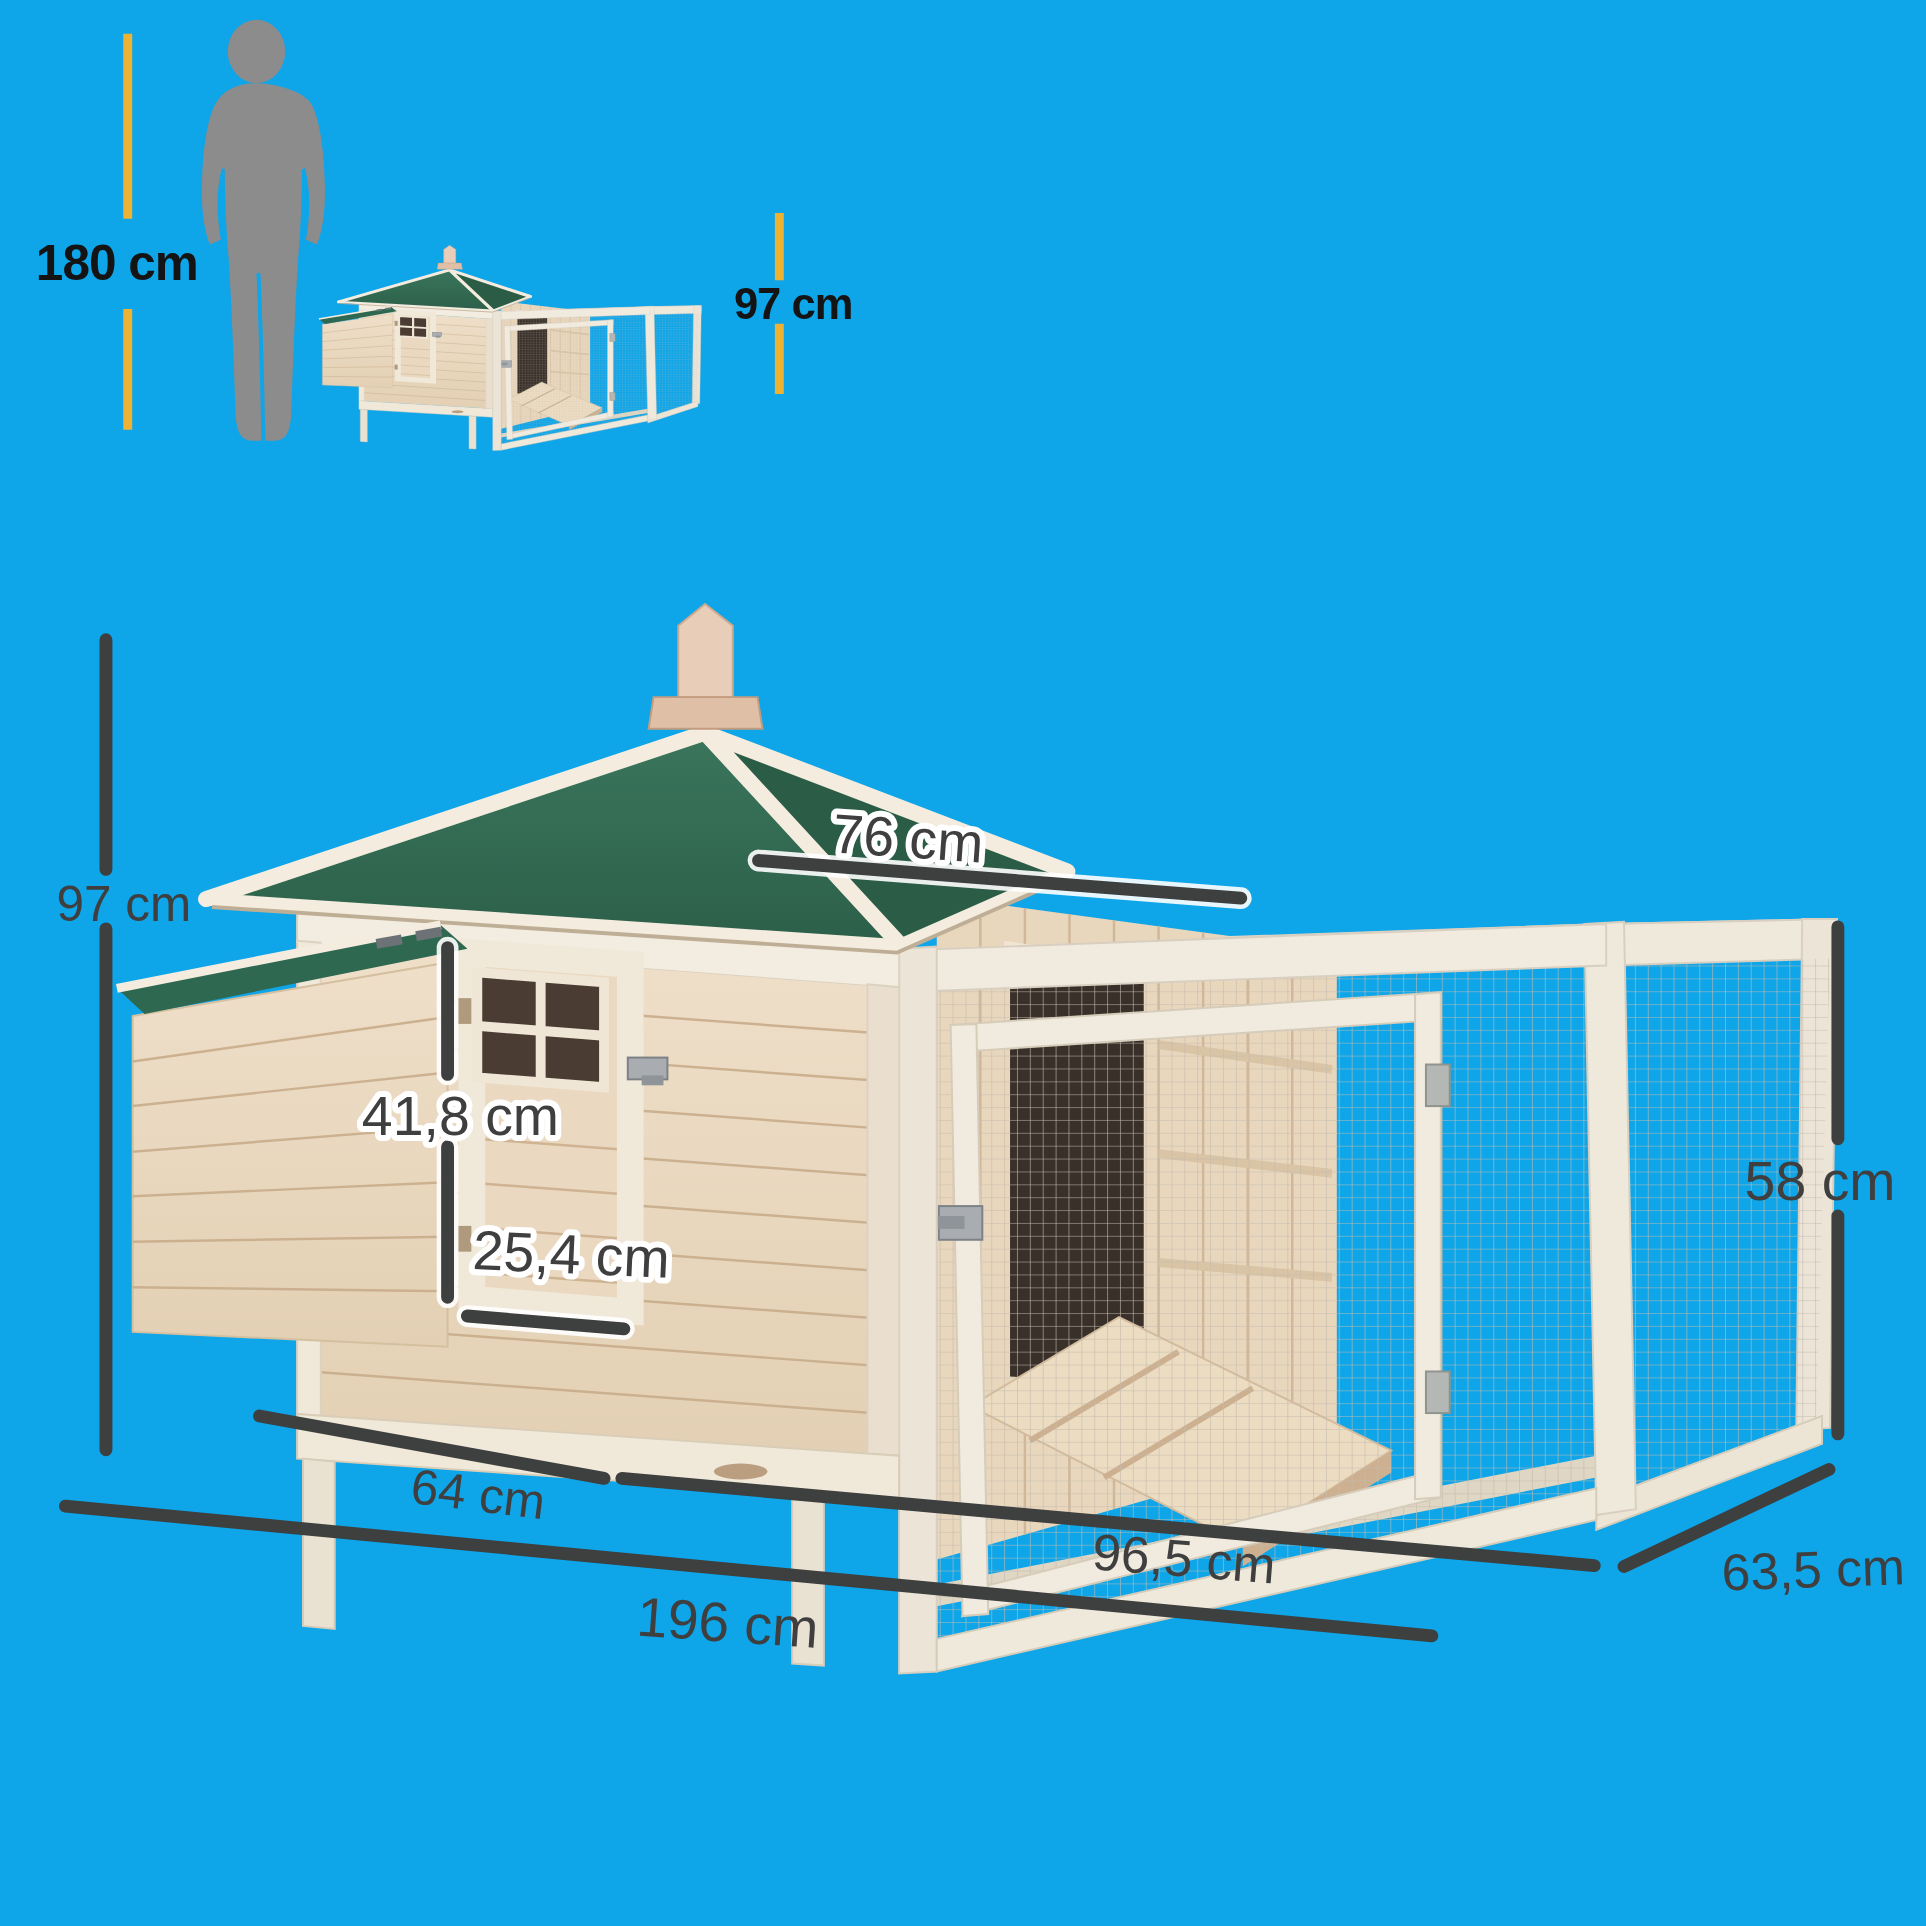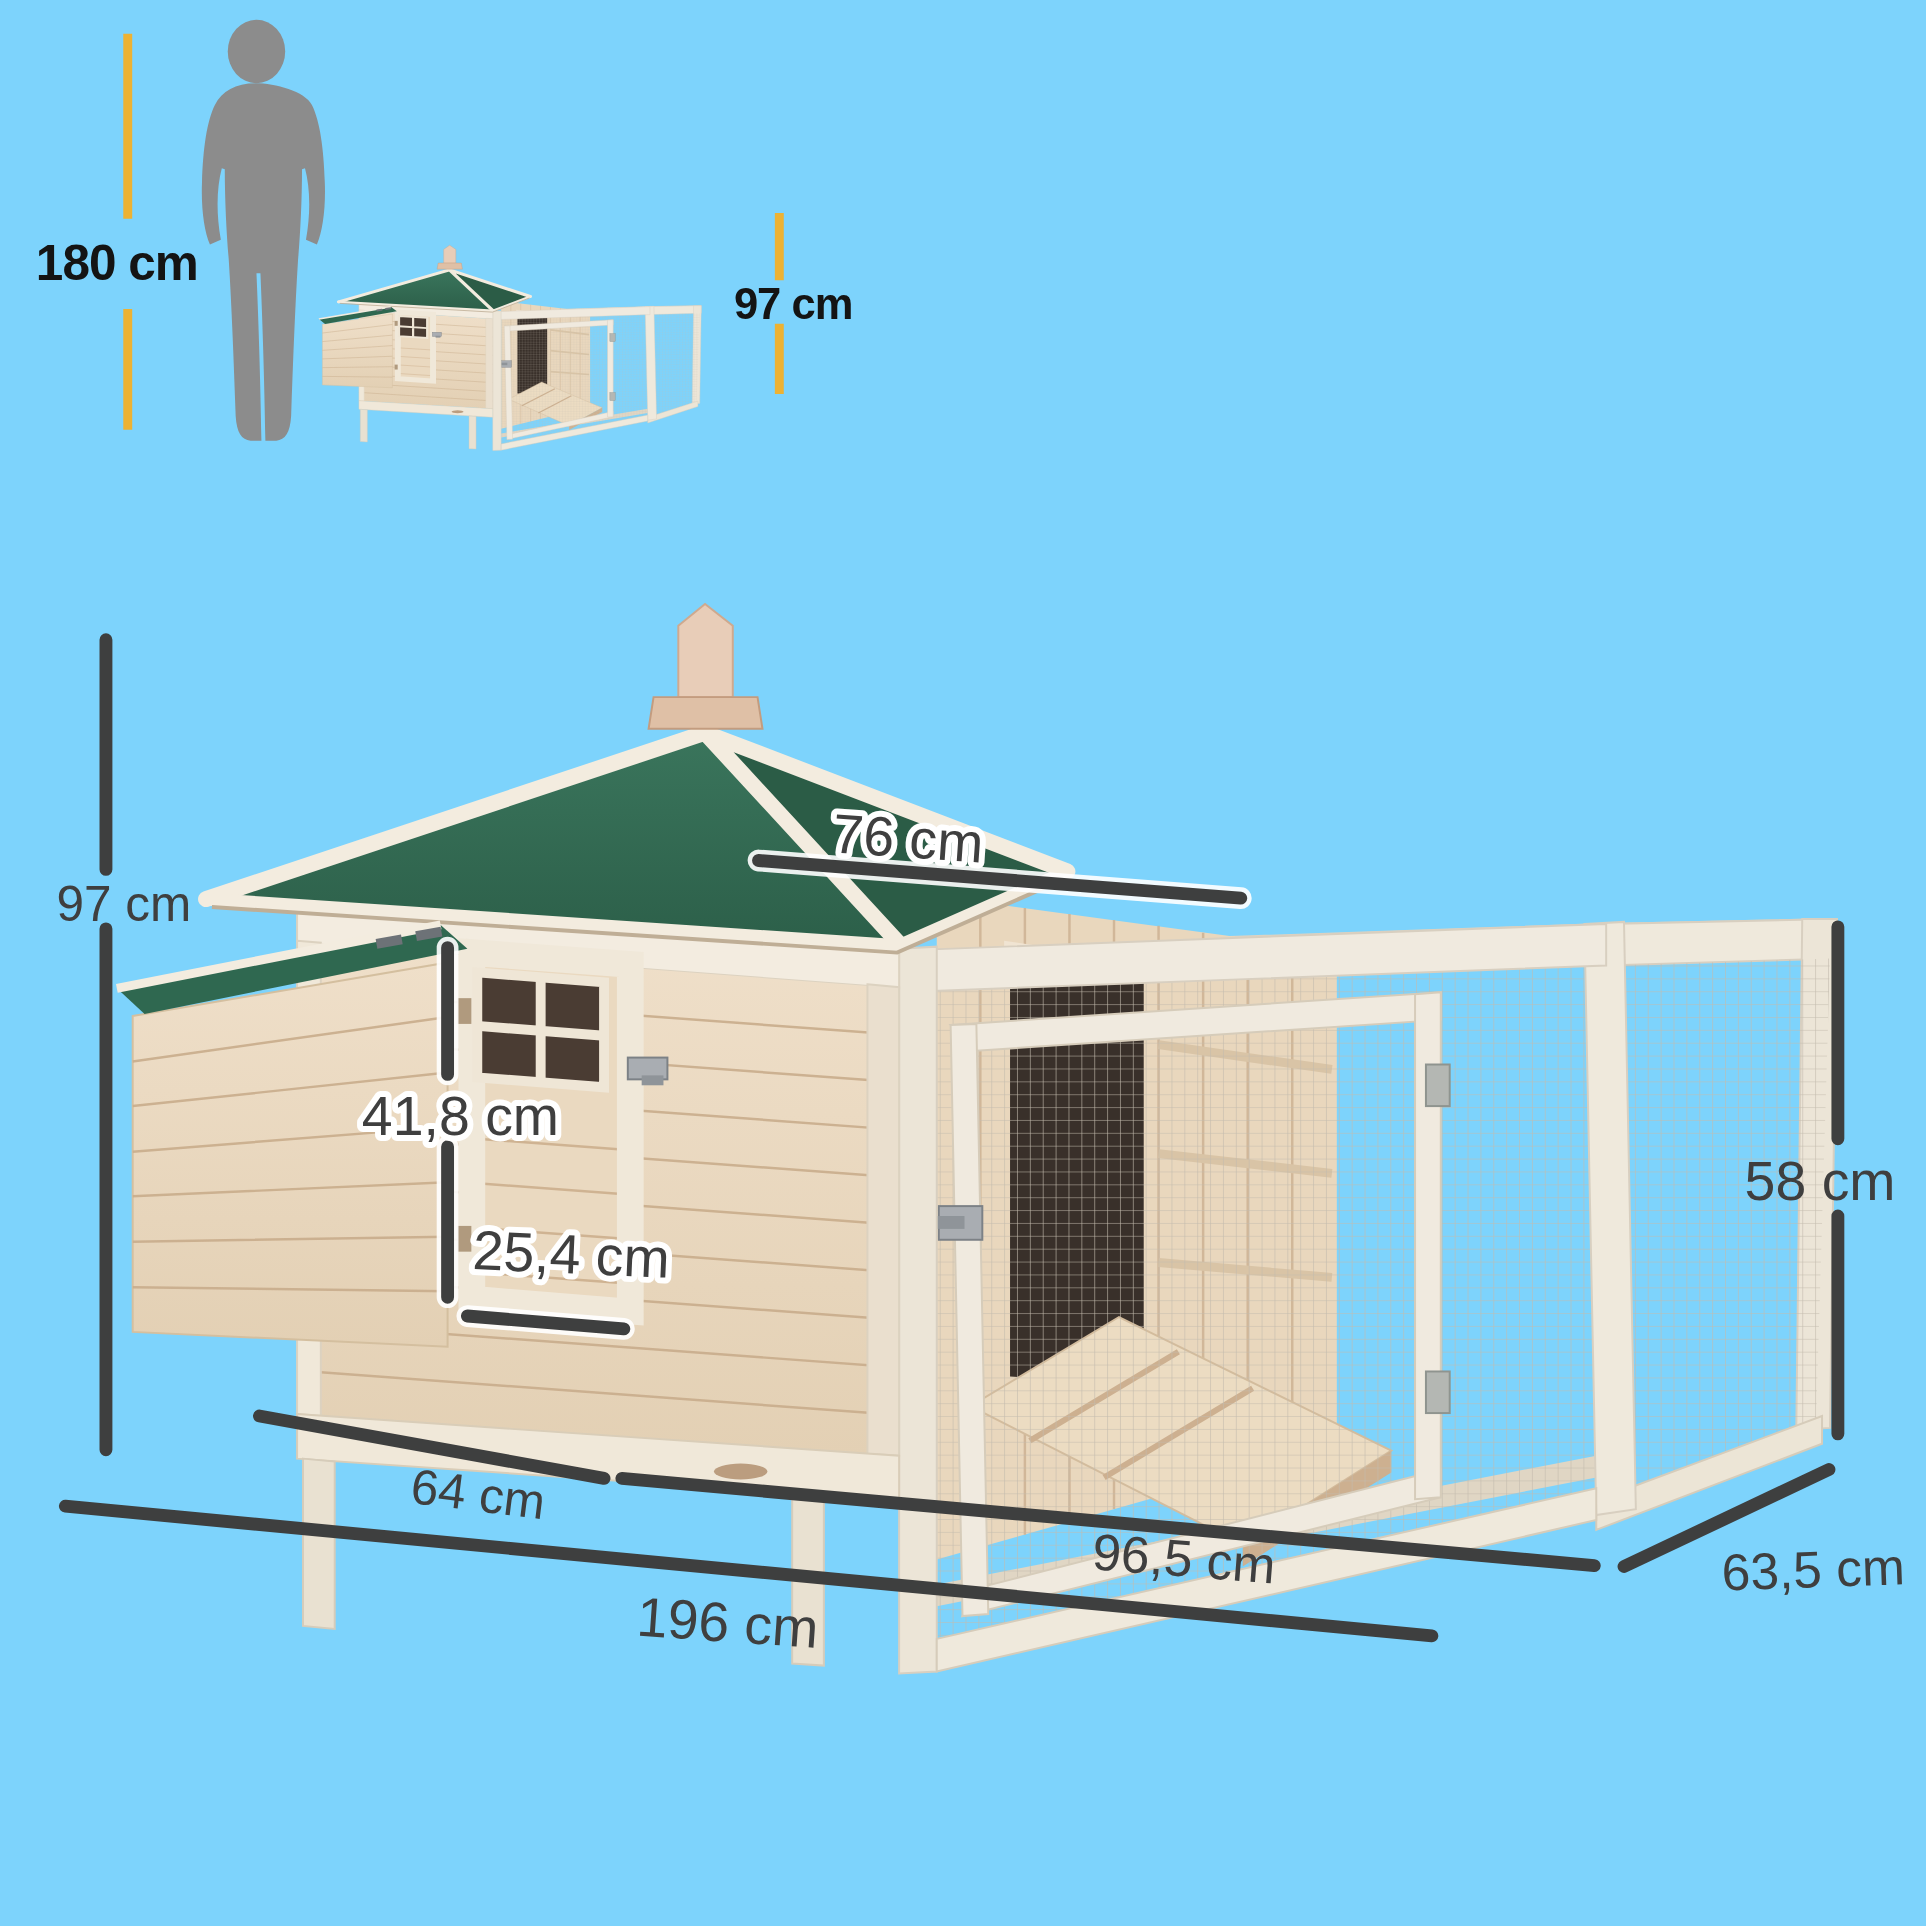--- a/index.html
+++ b/index.html
@@ -1,16 +1,16 @@
 <!DOCTYPE html>
 <html><head>
 <meta charset="utf-8">
 <style>
   html,body{margin:0;padding:0;background:#ffffff;}
-  .canvas{width:1927px;height:1927px;position:relative;background:#7dd3fc;overflow:hidden;}
+  .canvas{width:1927px;height:1927px;position:relative;background:#0ea5e9;overflow:hidden;}
   svg{display:block;}
   text{font-family:"Liberation Sans", sans-serif;}
   .lbl{fill:#3f3f3f;font-size:56px;}
   .lbl-sm{fill:#3f3f3f;font-size:50px;}
   .lbl-outline{stroke:#ffffff;stroke-width:12px;paint-order:stroke;stroke-linejoin:round;}
   .lbl-heavy{fill:#141414;font-weight:700;font-size:50px;letter-spacing:-1px;}
   .lbl-heavy-sm{fill:#141414;font-weight:700;font-size:44px;letter-spacing:-1px;}
   .dim{stroke:#3e3f3f;stroke-width:13;stroke-linecap:round;fill:none;}
   .dim-under{stroke:#ffffff;stroke-width:22;stroke-linecap:round;fill:none;opacity:.9;}
   .yellow{stroke:#EDB233;stroke-width:9;stroke-linecap:butt;fill:none;}

